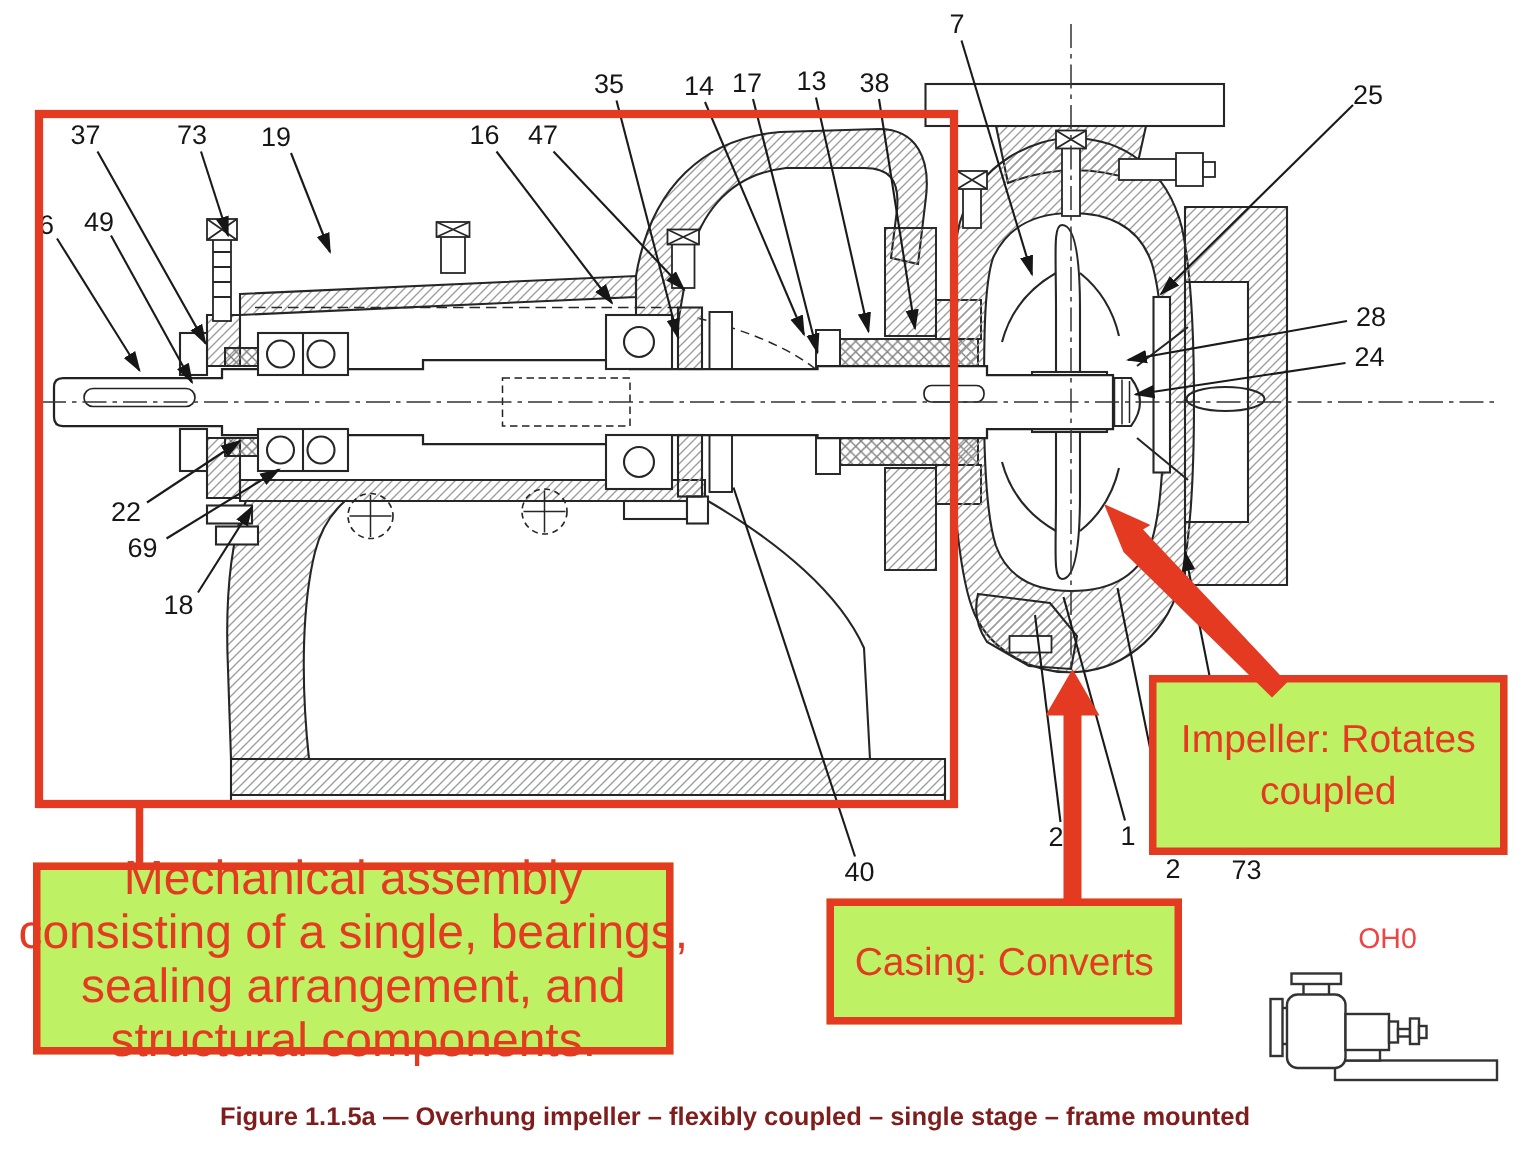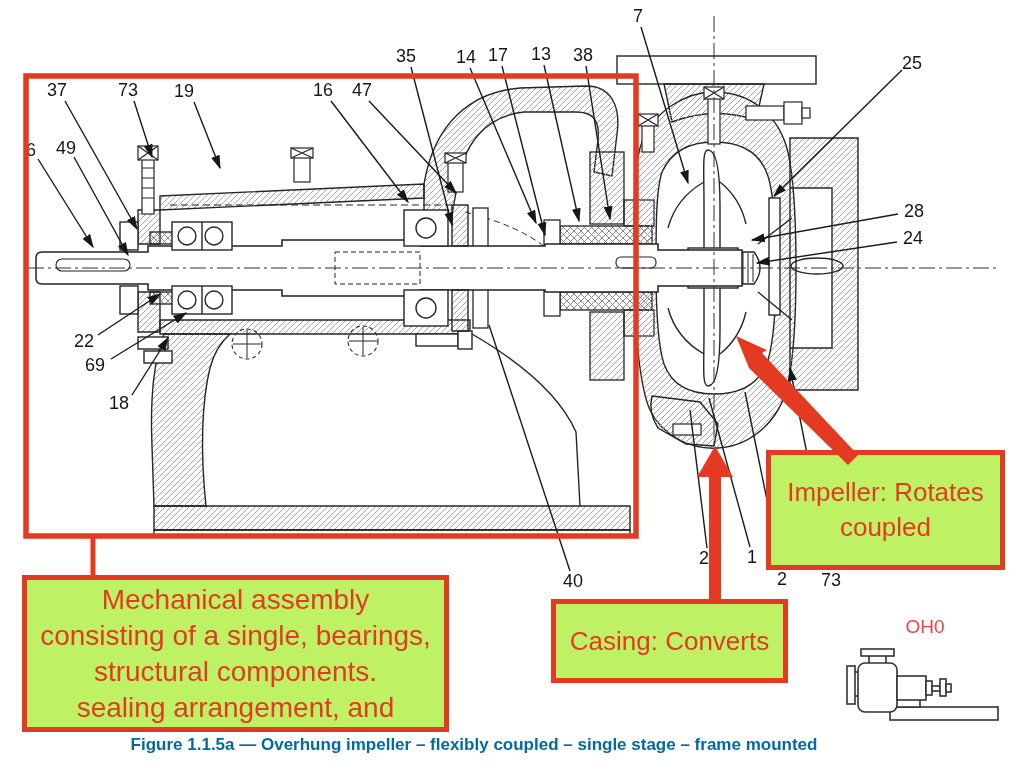--- a/index.html
+++ b/index.html
@@ -8,25 +8,25 @@
          font-family:"Liberation Sans",sans-serif;}
   .stage svg.layer{position:absolute;left:0;top:0;}
   #red-layer{pointer-events:none;z-index:6;}
   #draw-layer{z-index:1;}
   .pnum{font:18px "Liberation Sans",sans-serif;fill:#161616;text-anchor:middle;}
   .leader{stroke:#1a1a1a;stroke-width:1.4;fill:none;}
   .note{position:absolute;z-index:4;border:5px solid var(--red);background:#bef264;color:var(--red);
         display:flex;flex-direction:column;justify-content:center;align-items:center;
         text-align:center;box-sizing:border-box;}
   .note div{white-space:nowrap;}
-  #mech-note{left:22px;top:575px;width:427px;height:157px;font-size:28px;line-height:36px;}
+  #mech-note{left:22px;top:575px;width:427px;height:128px;font-size:32px;line-height:36px;}
   #casing-note{left:551px;top:599px;width:237px;height:84px;font-size:26px;line-height:34px;}
   #impeller-note{left:766px;top:450px;width:239px;height:120px;font-size:26px;line-height:35px;}
-  #caption{position:absolute;left:0;top:735px;width:948px;text-align:center;z-index:2;
-           font-size:17px;font-weight:bold;color:#0369a1;}
+  #caption{position:absolute;left:16px;top:735px;width:948px;text-align:center;z-index:2;
+           font-size:17px;font-weight:bold;color:#7f1d1d;}
   #oh0-label{position:absolute;left:893px;top:616px;width:64px;text-align:center;z-index:2;
              font-size:19px;color:#ef4444;}
 </style>
 </head>
 <body>
 
 <div class="stage">
 
   <svg id="draw-layer" class="layer" width="1024" height="779" viewBox="0 0 1024 779">
     <defs>
@@ -232,22 +232,22 @@
       <rect x="926" y="681" width="6" height="14"></rect>
       <rect x="932" y="686" width="8" height="5"></rect>
       <rect x="940" y="679" width="6" height="17"></rect>
       <rect x="946" y="684" width="5" height="8"></rect>
     </g>
   </svg>
 
   <div class="note" id="mech-note">
     <div>Mechanical assembly</div>
     <div>consisting of a single, bearings,</div>
+    <div>sealing arrangement, and</div>
     <div>structural components.</div>
-    <div>sealing arrangement, and</div>
   </div>
   <div class="note" id="casing-note">
     <div>Casing: Converts</div>
   </div>
   <div class="note" id="impeller-note">
     <div>Impeller: Rotates</div>
     <div>coupled</div>
   </div>
 
   <div id="caption">Figure 1.1.5a — Overhung impeller – flexibly coupled – single stage – frame mounted</div>

